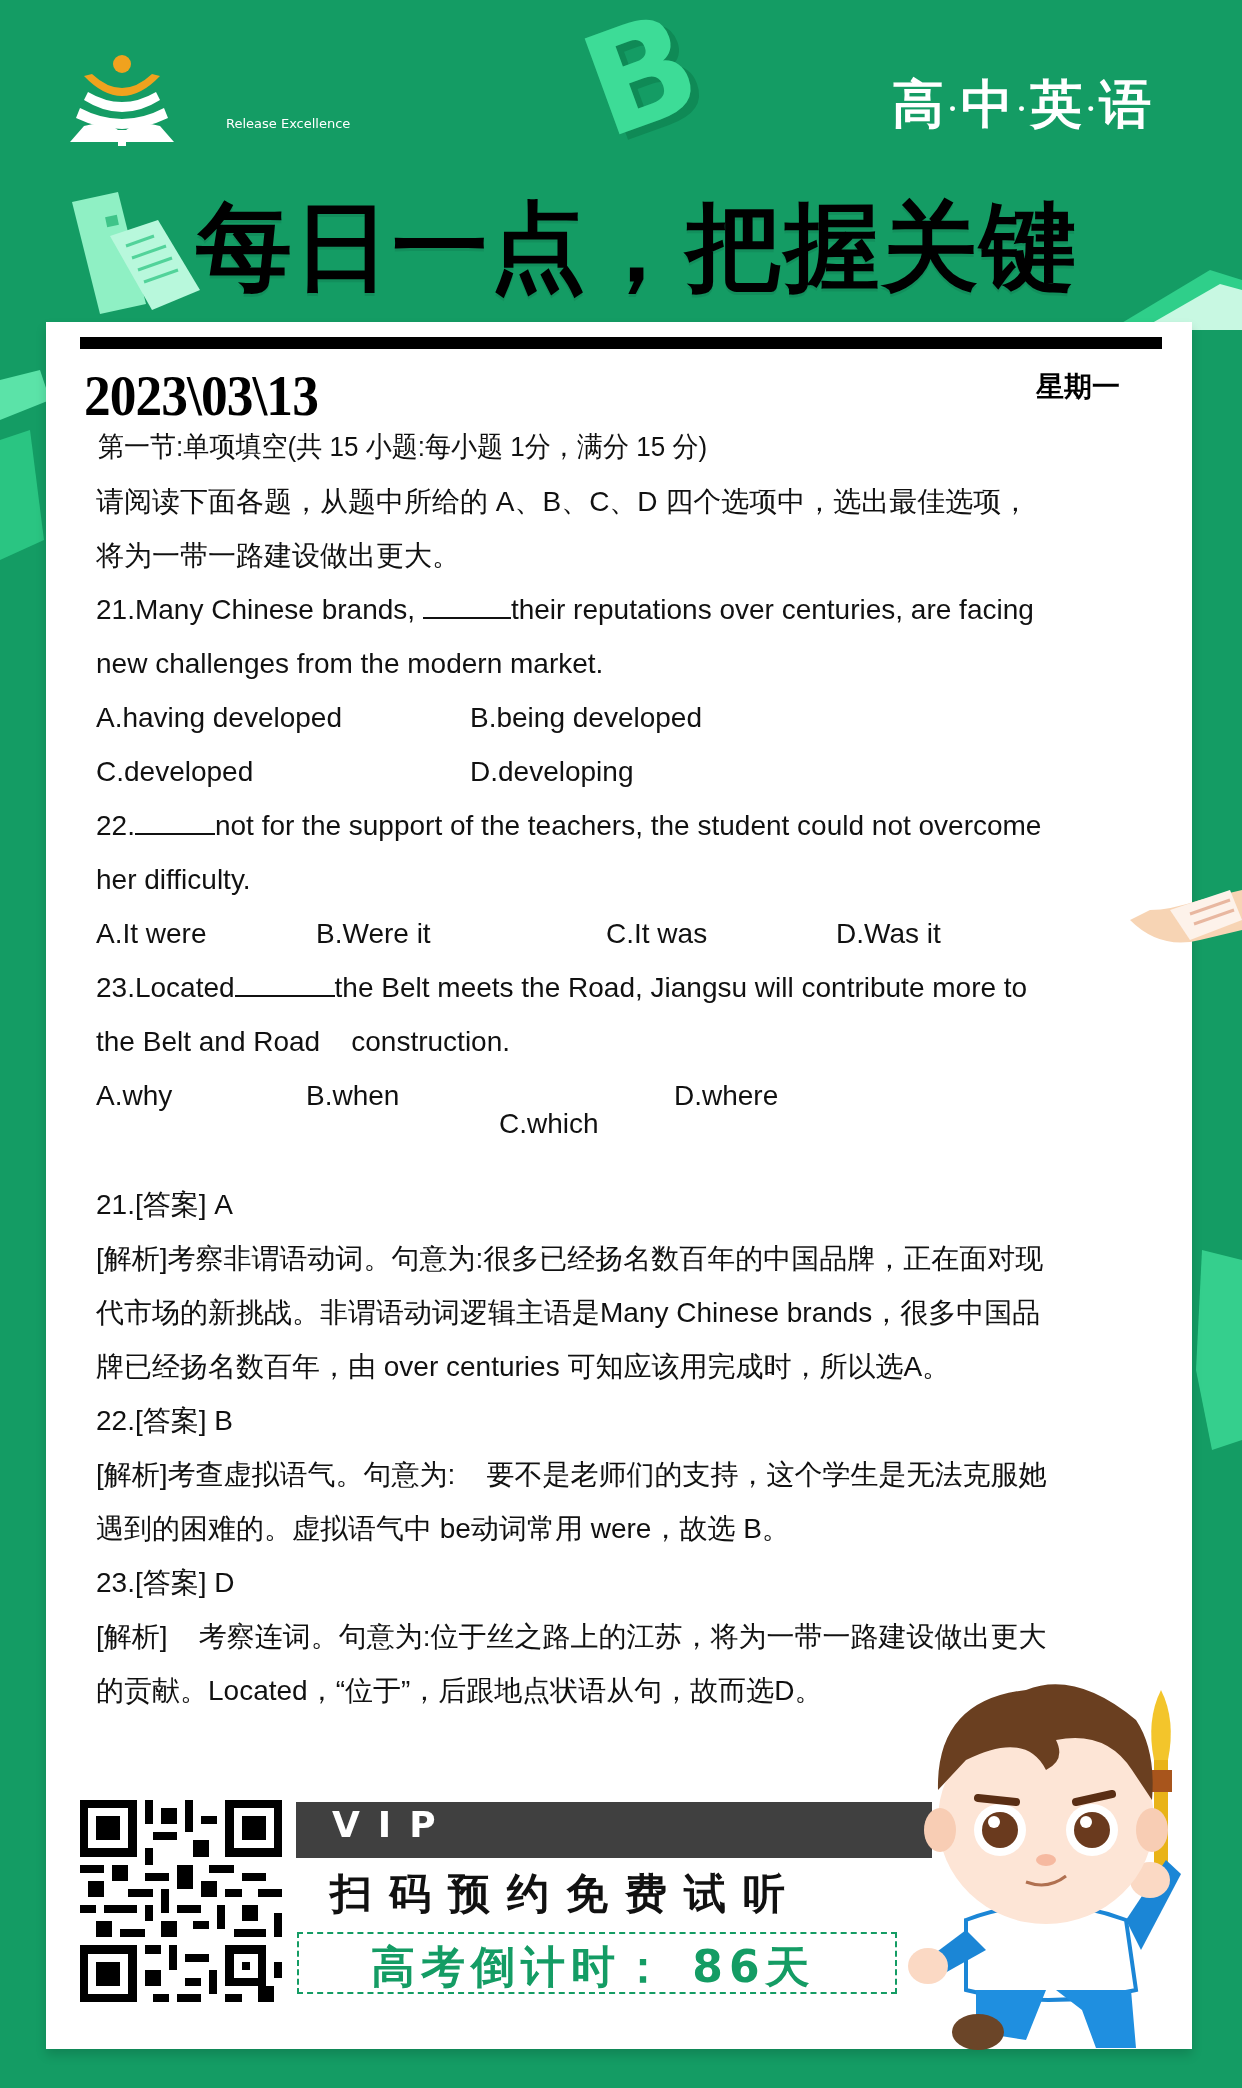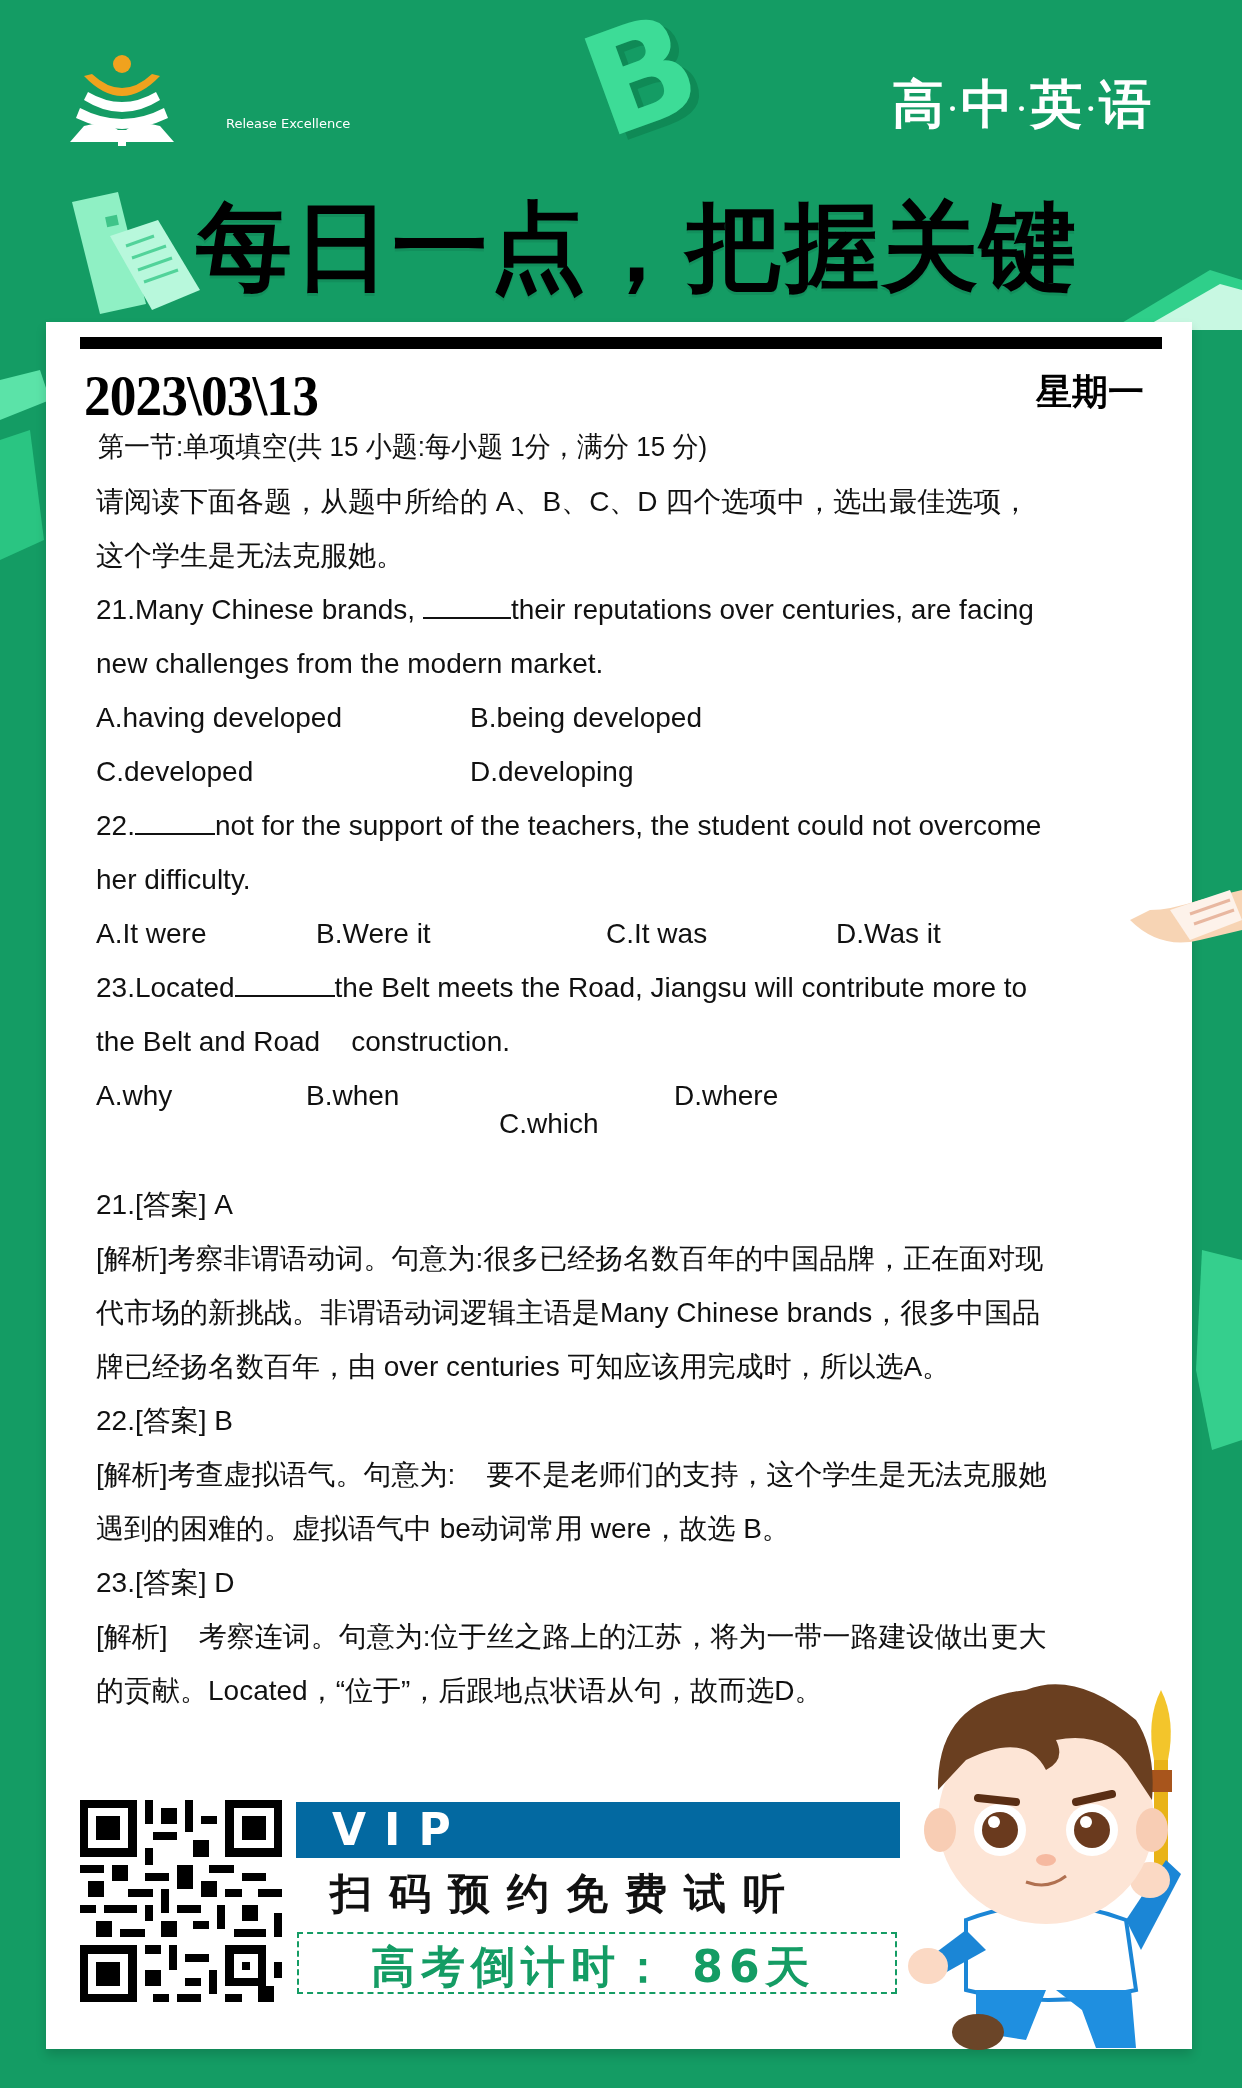--- a/index.html
+++ b/index.html
@@ -29,34 +29,34 @@
   .paper-right { left: 1130px; top: 890px; width: 112px; height: 90px; }
 
   
   .panel {
     left: 46px; top: 322px; width: 1146px; height: 1727px;
     background: #fff;
     box-shadow: 0 6px 10px rgba(0,0,0,0.15);
   }
   .rule { left: 80px; top: 337px; width: 1082px; height: 12px; background: #000; }
   .date { left: 84px; top: 362px; font-family: "Liberation Serif", "DejaVu Serif", serif; font-weight: bold; font-size: 58px; color: #000; letter-spacing: -1px; transform: scaleX(0.92); transform-origin: left; }
-  .weekday { left: 1036px; top: 368px; font-family: "DejaVu Serif", serif; font-weight: bold; font-size: 36px; color: #000; }
+  .weekday { left: 1036px; top: 368px; font-family: "DejaVu Serif", serif; font-weight: bold; font-size: 28px; color: #000; }
 
   .line {
     position: absolute; left: 96px;
     font-size: 28px; color: #111; white-space: nowrap;
     line-height: 34px;
   }
   .line.narrow { transform: scaleX(0.93); transform-origin: left; }
   .blank { display: inline-block; border-bottom: 2px solid #111; height: 24px; vertical-align: baseline; }
   .opt { position: absolute; white-space: nowrap; }
 
   
   .qr { left: 80px; top: 1800px; width: 202px; height: 202px; }
-  .vip-bar { left: 296px; top: 1802px; width: 604px; height: 56px; background: #0369a1; color: #fff; font-weight: bold; font-size: 44px; font-family: "DejaVu Sans", sans-serif; }
+  .vip-bar { left: 296px; top: 1802px; width: 604px; height: 56px; background: #404040; color: #fff; font-weight: bold; font-size: 36px; font-family: "DejaVu Sans", sans-serif; padding-left: 32px; }
   .vip-bar .l { position: absolute; left: 36px; top: 2px; letter-spacing: 18px; }
   .vip-bar .r { position: absolute; left: 276px; top: 2px; letter-spacing: 12px; }
   .scan { left: 330px; top: 1866px; font-size: 42px; font-weight: bold; color: #111; letter-spacing: 17px; font-family: "DejaVu Sans", sans-serif; }
   .countdown-box { left: 297px; top: 1932px; width: 600px; height: 62px; border: 2px dashed #149c64; box-sizing: border-box; }
   .countdown { position: absolute; left: 72px; top: 4px; font-size: 44px; font-weight: bold; color: #149c64; letter-spacing: 6px; font-family: "DejaVu Sans", sans-serif; white-space: nowrap; }
   .mascot { left: 906px; top: 1660px; width: 286px; height: 390px; }
 </style>
 </head>
 <body>
 
@@ -111,21 +111,21 @@
   <path d="M10 0 L50 10 L50 190 L20 200 L4 120 Z" fill="#3ddc97" opacity="0.8"></path>
 </svg>
 
 <div class="abs panel"></div>
 <div class="abs rule"></div>
 <div class="abs date">2023\03\13</div>
 <div class="abs weekday">星期一</div>
 
 <div class="line narrow" style="top:430px; left:98px;">第一节:单项填空(共 15 小题:每小题 1分，满分 15 分)</div>
 <div class="line" style="top:485px;">请阅读下面各题，从题中所给的  A、B、C、D  四个选项中，选出最佳选项，</div>
-<div class="line" style="top:539px;">这个学生是无法克服她。</div>
+<div class="line" style="top:539px;">将为一带一路建设做出更大。</div>
 
 <div class="line" style="top:593px;">
   <span>21.</span><span>Many Chinese brands, </span><span class="blank" style="width:88px;"></span><span>their reputations over centuries, are facing</span>
 </div>
 <div class="line" style="top:647px;">new challenges from the modern market.</div>
 <div class="line" style="top:701px; width:1000px;">
   <span class="opt" style="left:0;">A.having developed</span>
   <span class="opt" style="left:374px;">B.being developed</span>
 </div>
 <div class="line" style="top:755px; width:1000px;">

